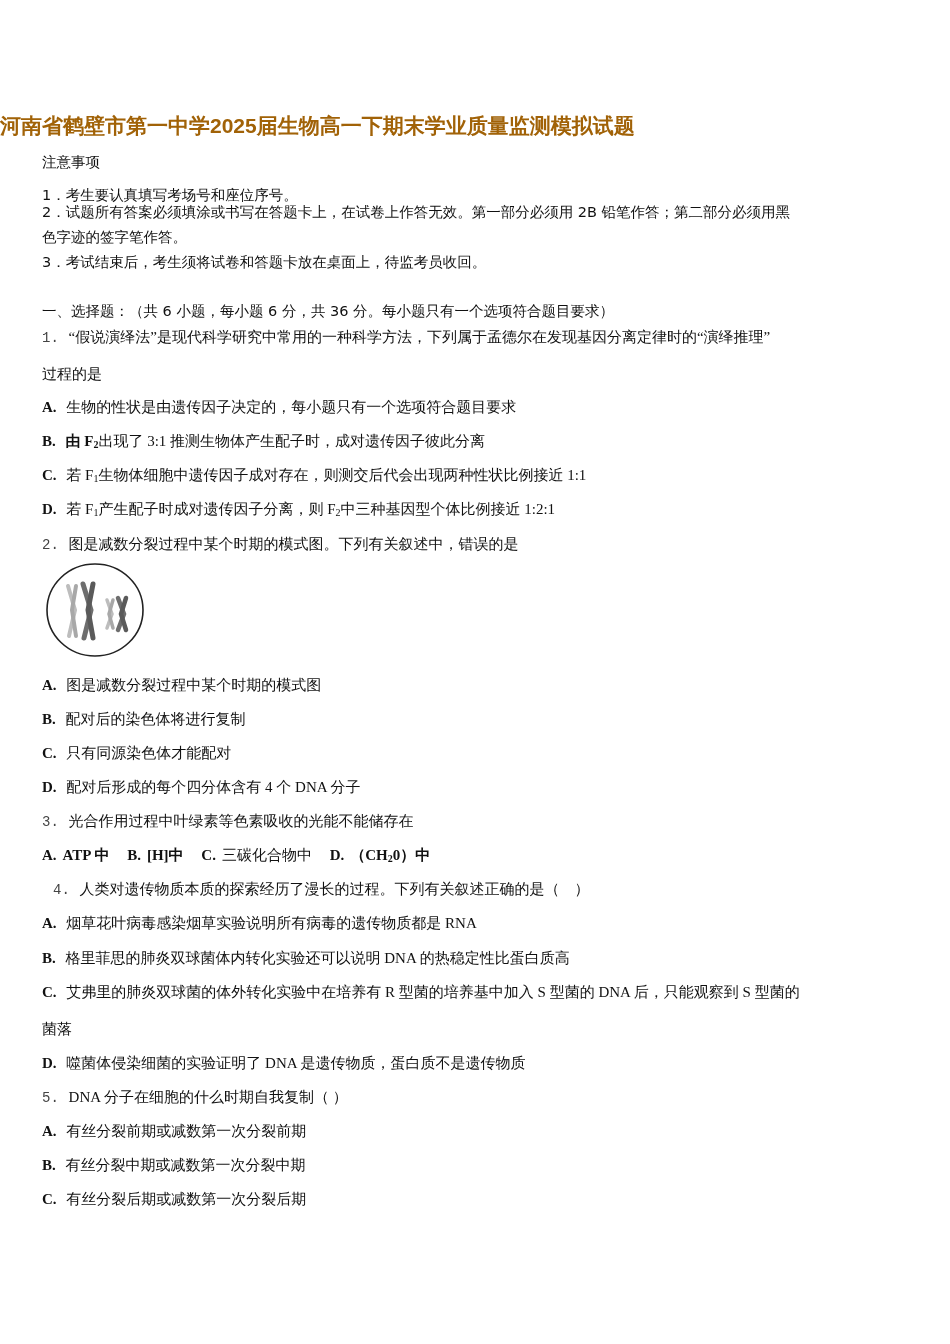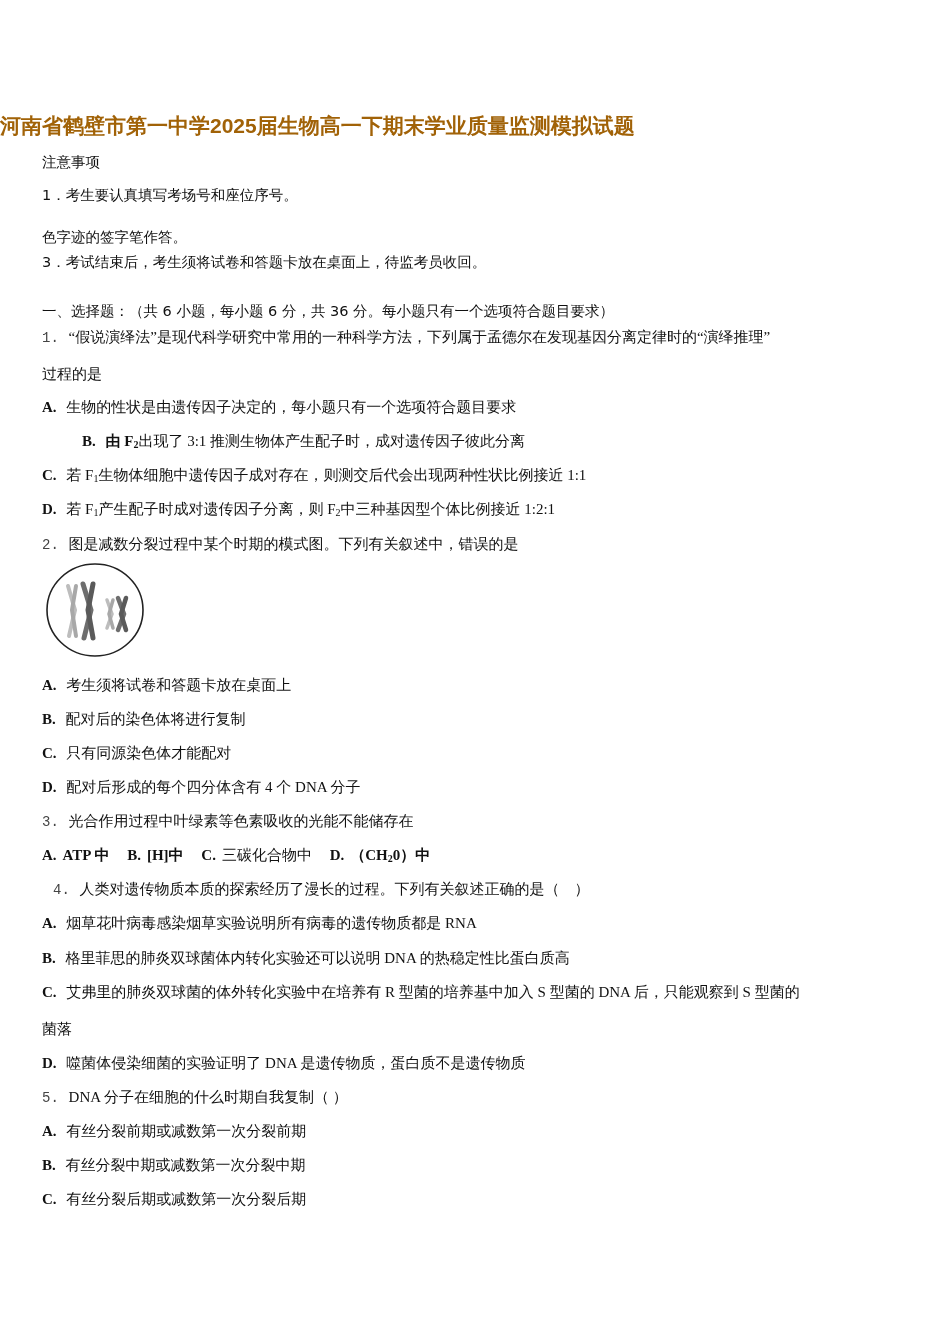--- a/index.html
+++ b/index.html
@@ -67,36 +67,37 @@
   </style>
 </head>
 <body>
 
 <div class="page">
 
   <div class="title">河南省鹤壁市第一中学2025届生物高一下期末学业质量监测模拟试题</div>
 
   <div class="line notice" style="top:153px;">注意事项</div>
   <div class="line notice" style="top:178px;margin-top:8px;">1．考生要认真填写考场号和座位序号。</div>
+  <div class="line notice" style="top:203px;">2．试题所有答案必须填涂或书写在答题卡上，在试卷上作答无效。第一部分必须用 2B 铅笔作答；第二部分必须用黑</div>
   <div class="line notice" style="top:228px;">色字迹的签字笔作答。</div>
   <div class="line notice" style="top:253px;">3．考试结束后，考生须将试卷和答题卡放在桌面上，待监考员收回。</div>
 
   <div class="line notice" style="top:302px;">一、选择题：（共 6 小题，每小题 6 分，共 36 分。每小题只有一个选项符合题目要求）</div>
 
   <div class="line" style="top:328px;">
     <span class="qnum">1.</span>
     <span>“假说演绎法”是现代科学研究中常用的一种科学方法，下列属于孟德尔在发现基因分离定律时的“演绎推理”</span>
   </div>
   <div class="line" style="top:365px;">过程的是</div>
 
   <div class="line" style="top:398px;">
     <span class="opt-letter">A.</span>
     <span>生物的性状是由遗传因子决定的，每小题只有一个选项符合题目要求</span>
   </div>
-  <div class="line" style="top:432px;margin-left:40px;">
+  <div class="line" style="top:432px;">
     <span class="opt-letter">B.</span>
     <span><span class="bold">由 F</span><sub class="bold">2</sub><span>出现了 3:1 推测生物体产生配子时，成对遗传因子彼此分离</span></span>
   </div>
   <div class="line" style="top:466px;">
     <span class="opt-letter">C.</span>
     <span><span>若 F</span><sub>1</sub><span>生物体细胞中遗传因子成对存在，则测交后代会出现两种性状比例接近 1:1</span></span>
   </div>
   <div class="line" style="top:500px;">
     <span class="opt-letter">D.</span>
     <span><span>若 F</span><sub>1</sub><span>产生配子时成对遗传因子分离，则 F</span><sub>2</sub><span>中三种基因型个体比例接近 1:2:1</span></span>
@@ -122,21 +123,21 @@
         <path d="M62 38 L67 52 L62 66" stroke="#bdbdbd" stroke-width="3.5" fill="none"></path>
         <path d="M68 38 L64 52 L68 66" stroke="#a8a8a8" stroke-width="3.5" fill="none"></path>
         <path d="M73 36 L79 52 L73 68" stroke="#6e6e6e" stroke-width="4.5" fill="none"></path>
         <path d="M81 36 L76 52 L81 68" stroke="#5a5a5a" stroke-width="4.5" fill="none"></path>
       </g>
     </svg>
   </div>
 
   <div class="line" style="top:676px;">
     <span class="opt-letter">A.</span>
-    <span>考生须将试卷和答题卡放在桌面上</span>
+    <span>图是减数分裂过程中某个时期的模式图</span>
   </div>
   <div class="line" style="top:710px;">
     <span class="opt-letter">B.</span>
     <span>配对后的染色体将进行复制</span>
   </div>
   <div class="line" style="top:744px;">
     <span class="opt-letter">C.</span>
     <span>只有同源染色体才能配对</span>
   </div>
   <div class="line" style="top:778px;">

